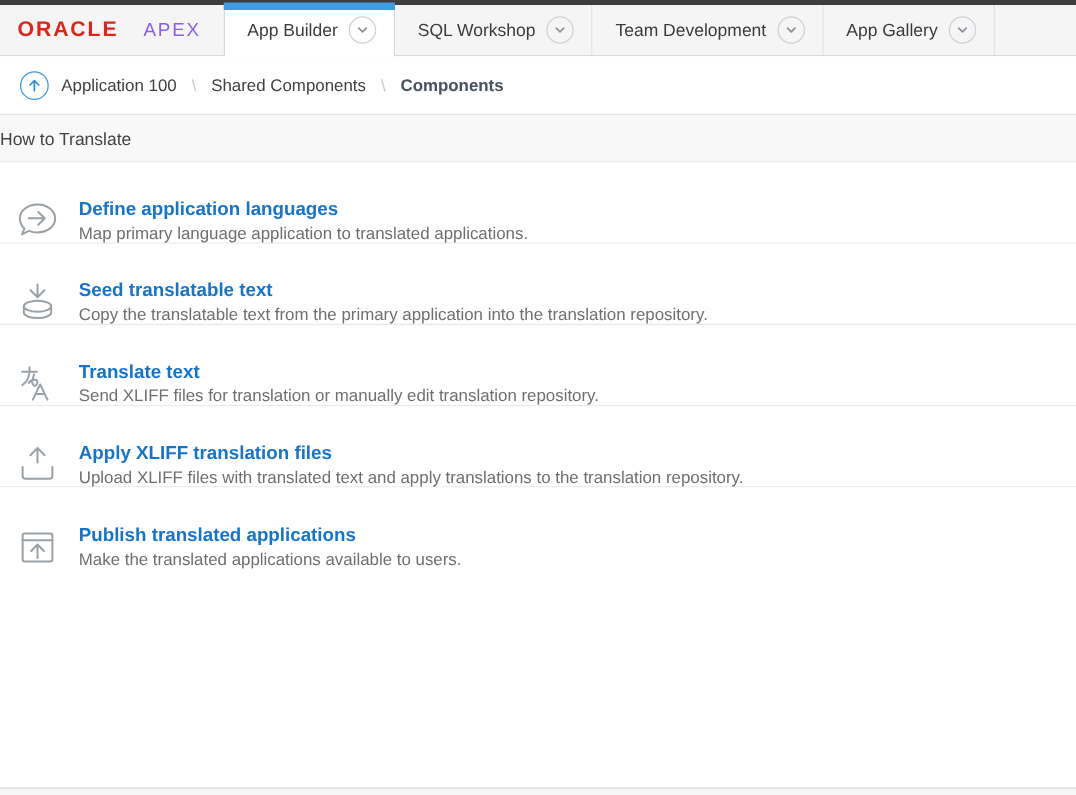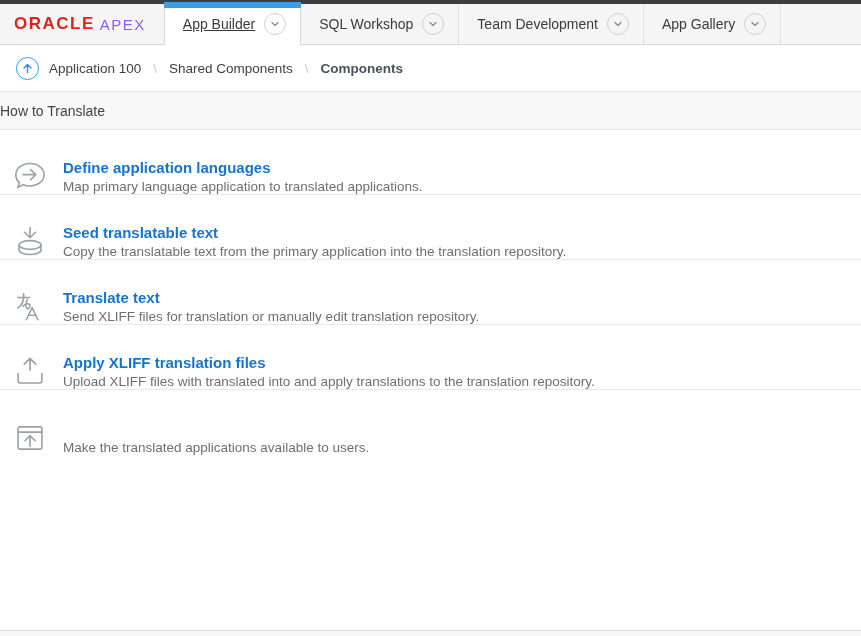--- a/index.html
+++ b/index.html
@@ -11,37 +11,37 @@
   }
   
   .top-strip { height:4px; background:#3d3d3d; flex:0 0 auto; }
 
   
   .tabbar {
     height:41px; background:#f5f5f5; display:flex; align-items:stretch;
     border-bottom:1px solid #d9d9d9; flex:0 0 auto;
   }
   .logo {
-    display:flex; align-items:center; padding:0 18px 0 14px; gap:1px;
+    display:flex; align-items:center; padding:0 18px 0 14px; gap:16px;
     background:#f5f5f5;
   }
   .logo .oracle {
     color:#e2231a; font-weight:700; font-size:17px; letter-spacing:1.5px;
     position:relative; padding-right:4px;
   }
   .logo .apex { color:#8b5cf6; font-size:15px; letter-spacing:1.5px; }
   .tab {
     display:flex; align-items:center; gap:9px; padding:0 14px 0 18px;
     font-size:14px; color:#3b3b3b; background:#f5f5f5;
     border-right:1px solid #e0e0e0; cursor:pointer; position:relative;
   }
   .tab:first-of-type { border-left:1px solid #e0e0e0; }
   .tab.active {
     background:#fff; border-left:1px solid #d9d9d9; border-right:1px solid #d9d9d9;
-    margin-bottom:-1px; padding-bottom:1px;text-decoration:underline;
+    margin-bottom:-1px; padding-bottom:1px;
   }
   .tab.active::before {
     content:""; position:absolute; left:-1px; right:-1px; top:-2px; height:6px;
     background:#3e9ce2;
   }
   .chev-circle {
     width:22px; height:22px; border-radius:50%; border:1px solid #cdd3d8;
     display:flex; align-items:center; justify-content:center; background:transparent;
   }
   .tabbar-filler { flex:1; background:#f5f5f5; }
@@ -196,33 +196,34 @@
 
   <div class="task">
     <span class="task-icon">
       <svg viewBox="0 0 32 32">
         <path d="M16 14.2 V3.2 M10.6 8.6 L16 3.2 L21.4 8.6"></path>
         <path d="M4.8 17.5 V24.3 C4.8 25.5 5.7 26.4 6.9 26.4 H25.1 C26.3 26.4 27.2 25.5 27.2 24.3 V17.5"></path>
       </svg>
     </span>
     <div class="task-text">
       <a class="task-title">Apply XLIFF translation files</a>
-      <span class="task-desc">Upload XLIFF files with translated into and apply translations to the translation repository.</span>
+      <span class="task-desc">Upload XLIFF files with translated text and apply translations to the translation repository.</span>
     </div>
   </div>
 
   <div class="task">
     <span class="task-icon">
       <svg viewBox="0 0 32 32">
         <rect x="4.8" y="5.5" width="22.4" height="21" rx="1.5"></rect>
         <path d="M4.8 10.5 H27.2"></path>
         <path d="M16 24 V14 M11.2 18.6 L16 13.8 L20.8 18.6"></path>
       </svg>
     </span>
     <div class="task-text">
+      <a class="task-title">Publish translated applications</a>
       <span class="task-desc">Make the translated applications available to users.</span>
     </div>
   </div>
 
 </div>
 
 <div class="content-filler"></div>
 <div class="footer-strip"></div>
 
 </body></html>

